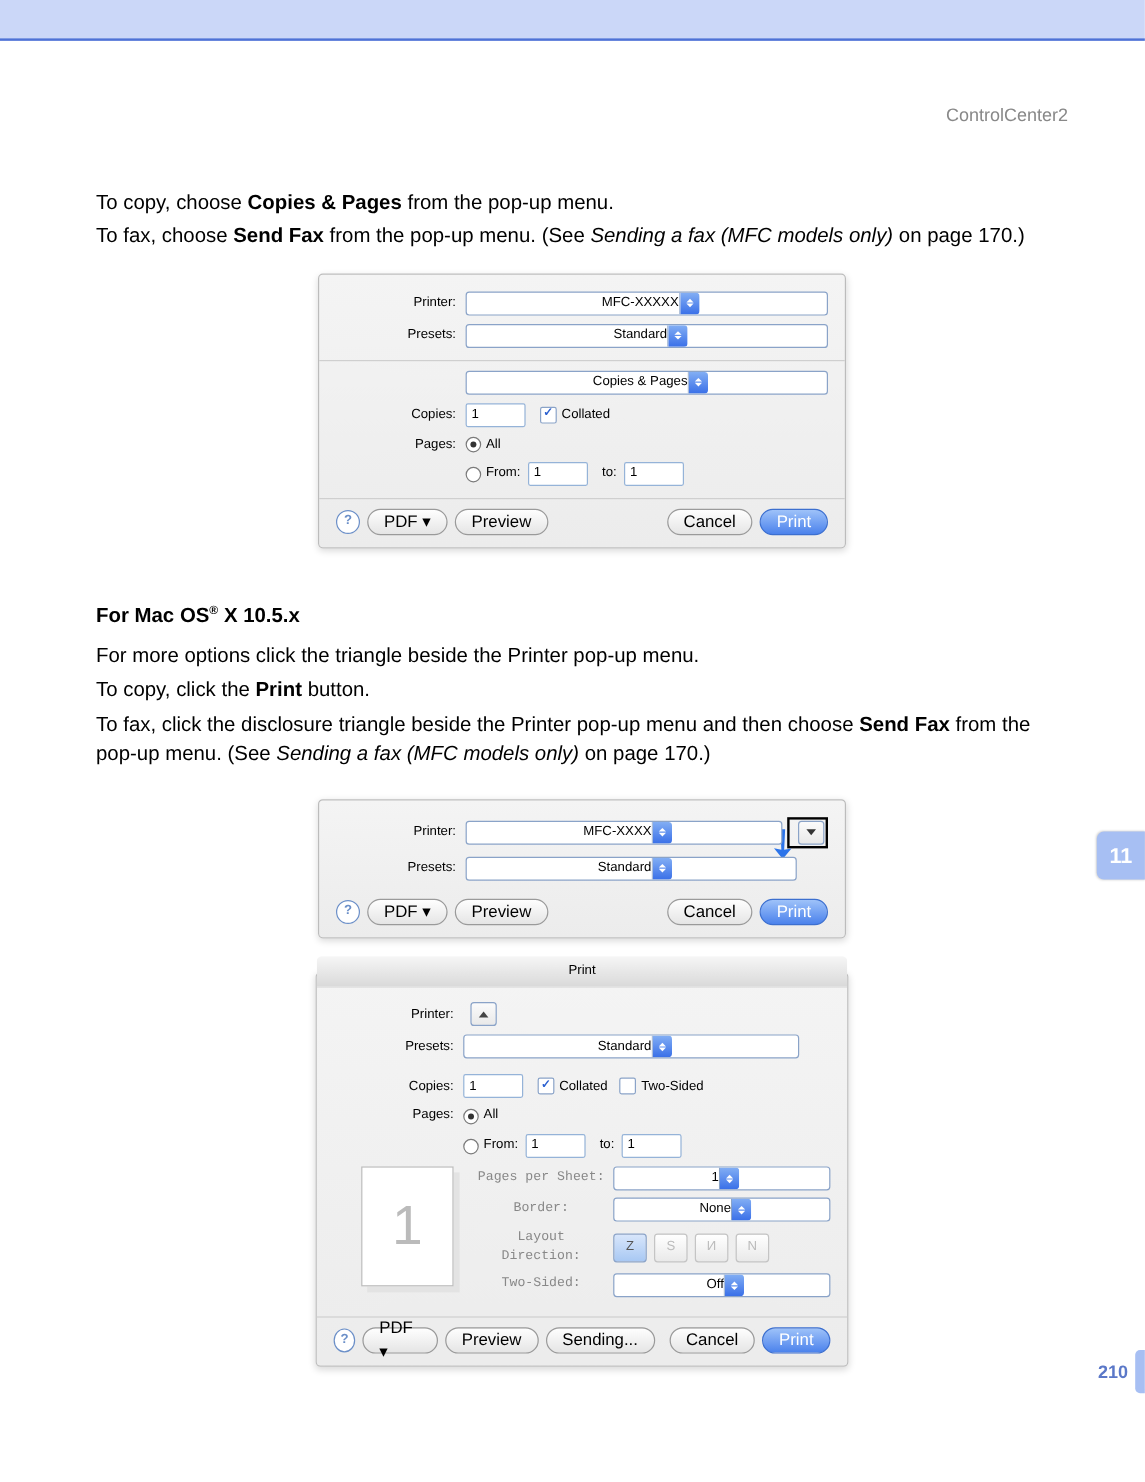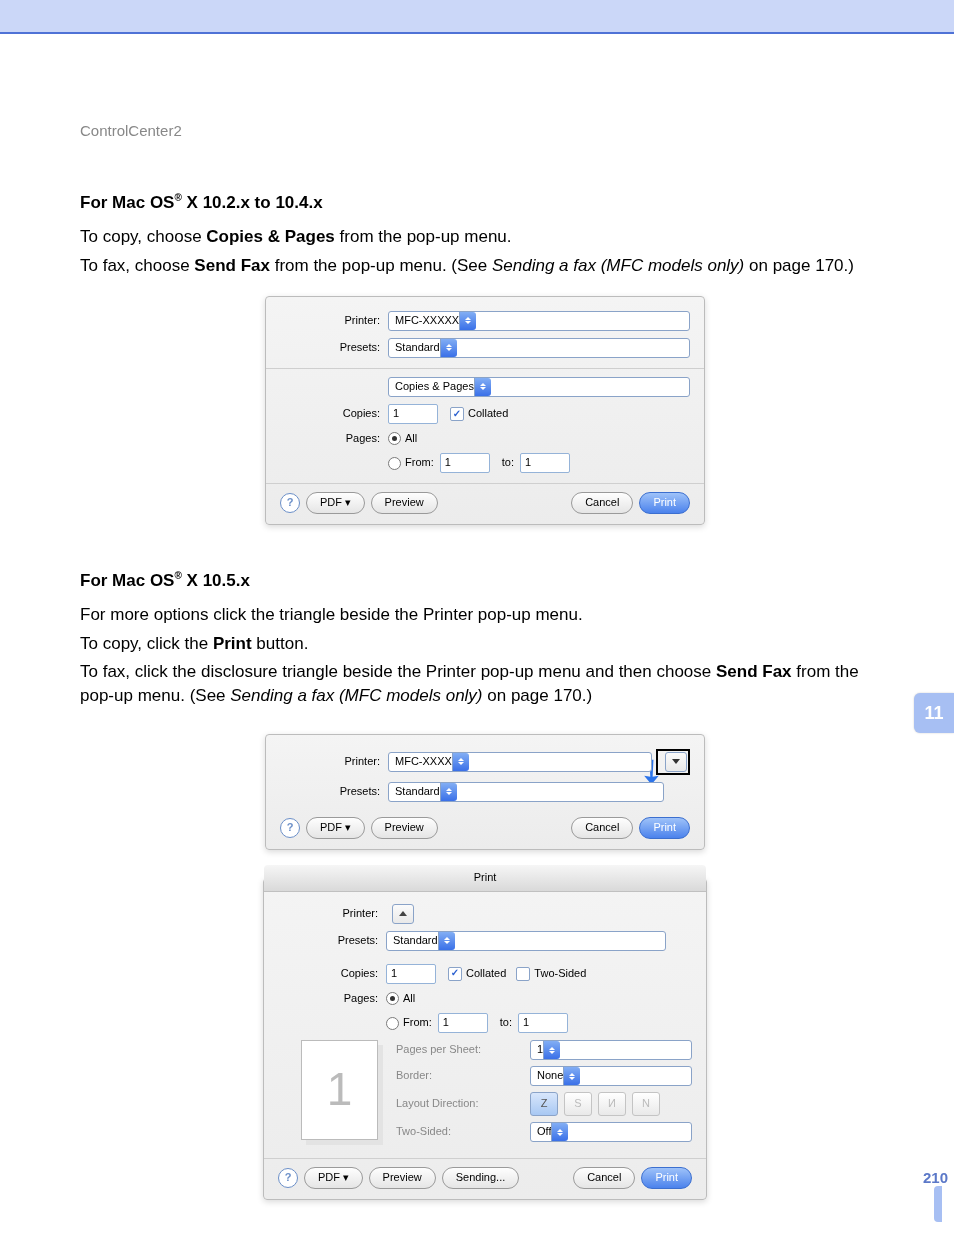--- a/index.html
+++ b/index.html
@@ -14,78 +14,78 @@
   }
   body {
     margin:0; padding:0;
     font-family: Helvetica, Arial, sans-serif;
     color:#000;
     background:#fff;
   }
   .page { width:var(--page-w); margin:0 auto; position:relative; font-size:17px; }
   .top-band { height:32px; background:var(--band); border-bottom:2px solid var(--rule); }
   .content { padding: 52px 64px 80px 80px; line-height:1.42; }
-  .header-right { text-align:left; color:#888; font-size:15px; margin-bottom:50px;margin-top:34px; }
+  .header-right { text-align:right; color:#888; font-size:15px; margin-bottom:50px; }
   h2.sub { font-size:17px; font-weight:bold; margin:0 0 10px 0; }
   sup.reg { font-size:10px; vertical-align:super; }
   .para { margin:0 0 4px 0; }
   .bold { font-weight:bold; }
   .ital { font-style:italic;margin-top:40px; }
   .block-gap { height:22px; }
 
   
   .side-tab {
     position:absolute; right:0; top:693px; width:40px; height:40px;
     background:var(--tab-blue); border-top-left-radius:6px; border-bottom-left-radius:6px;
     display:flex; align-items:center; justify-content:center;
     color:#fff; font-weight:bold; font-size:18px;
     box-shadow:0 0 2px rgba(0,0,0,.2);
   }
-  .page-num-wrap { position:absolute; right:0; bottom:58px; display:flex; align-items:center;flex-direction:column; }
+  .page-num-wrap { position:absolute; right:0; bottom:58px; display:flex; align-items:center; }
   .page-num { color:#5b78c8; font-weight:bold; font-size:15px; margin-right:6px; }
   .page-num-bar { width:8px; height:36px; background:var(--tab-blue); border-top-left-radius:4px; border-bottom-left-radius:4px; }
 
   
   .dialog {
     width:410px; margin: 18px auto 0 auto;
     background: linear-gradient(#f4f4f4, #ececec);
     border:1px solid var(--panel-border);
     border-radius:4px;
     padding:14px 14px 10px 14px;
     font-size:11px; color:#000;
     box-shadow:0 2px 6px rgba(0,0,0,.15);
     position:relative;
   }
   .dialog.tall { width:414px; }
   .title-bar { text-align:center; background:linear-gradient(#f6f6f6,#d9d9d9); border-bottom:1px solid #c0c0c0; margin:-14px -14px 12px -14px; padding:5px 0; font-size:11px; border-top-left-radius:4px; border-top-right-radius:4px; }
   .row { display:flex; align-items:center; margin-bottom:7px; }
   .lab { width:100px; text-align:right; padding-right:8px; }
   .select {
     flex:1; height:18px; background:#fff; border:1px solid var(--aqua-border);
-    border-radius:3px; display:flex; align-items:center; justify-content:flex-start;
+    border-radius:3px; display:flex; align-items:center; justify-content:center;
     padding:0 0 0 6px; font-size:11px; position:relative;
   }
   .select .arrows {
     width:16px; height:100%;
     background:linear-gradient(#82aef4,#3a70e8);
     border-left:1px solid var(--aqua-border);
     border-top-right-radius:3px; border-bottom-right-radius:3px;
     display:flex; flex-direction:column; align-items:center; justify-content:center;
   }
   .arrows::before, .arrows::after { content:""; width:0; height:0; border-left:3px solid transparent; border-right:3px solid transparent; }
   .arrows::before { border-bottom:3px solid #fff; margin-bottom:1px; }
   .arrows::after { border-top:3px solid #fff; }
   .input { height:18px; background:#fff; border:1px solid #95b3d8; border-radius:2px; padding:0 4px; display:flex; align-items:center; font-size:11px; }
   .input.small { width:40px; }
   .hr { margin:10px -14px 8px -14px; border-top:1px solid #cfcfcf; }
   .foot { display:flex; align-items:center; gap:6px; }
   .foot .spacer { flex:1; }
   .btn-round {
     height:20px; padding:0 13px; border:1px solid #9a9a9a; border-radius:12px;
-    background:linear-gradient(#fefefe,#e5e5e5); font-size:11px;
+    background:linear-gradient(#fefefe,#e5e5e5); font-size:14px;
     display:inline-flex; align-items:center; justify-content:center;
   }
   .btn-round.primary { background:linear-gradient(#9ec2f9,#4b82ec); border-color:#3c6fcf; color:#fff; }
   .help { width:18px; height:18px; border-radius:50%; border:1px solid #6b8fc8; color:#6b8fc8; display:inline-flex; align-items:center; justify-content:center; font-weight:bold; font-size:11px; background:#fff; }
   .check { width:12px; height:12px; border:1px solid #8aa3c8; border-radius:2px; display:inline-flex; align-items:center; justify-content:center; margin-right:4px; background:#fff; }
   .check.on::after { content:"✓"; color:#2b60d0; font-size:10px; font-weight:bold; }
   .radio { width:11px; height:11px; border-radius:50%; border:1px solid #7a7a7a; display:inline-flex; align-items:center; justify-content:center; margin-right:4px; background:#fff; }
   .radio.on::after { content:""; width:5px; height:5px; border-radius:50%; background:#333; }
   .disclosure {
     width:20px; height:18px; border:1px solid var(--aqua-border); border-radius:3px;
@@ -94,43 +94,40 @@
   }
   .tri-down { width:0;height:0;border-left:4px solid transparent;border-right:4px solid transparent;border-top:5px solid #444; }
   .tri-up { width:0;height:0;border-left:4px solid transparent;border-right:4px solid transparent;border-bottom:5px solid #444; }
   .highlight-box { border:2px solid #000; padding:1px; margin-left:4px; display:inline-flex; }
   .arrow-callout { position:absolute; left:372px; top:12px; font-size:34px; color:#2c74ea; transform:rotate(45deg); }
 
   .preview-thumb {
     width:75px; height:98px; border:1px solid #bbb; background:#fff; display:flex; align-items:center; justify-content:center; font-size:46px; color:#bbb; box-shadow:5px 5px 0 #e3e3e3;
   }
   .sub-row { display:flex; align-items:center; margin-bottom:6px; }
-  .sub-lab { width:110px; text-align:left; padding-right:24px; color:#888; }
+  .sub-lab { width:110px; text-align:center; padding-right:5px; color:#888;font-family:Liberation Mono, monospace; }
   .layout-btn { width:26px; height:22px; border:1px solid #c4c4c4; background:linear-gradient(#fff,#e9e9e9); border-radius:3px; display:inline-flex; align-items:center; justify-content:center; font-size:11px; color:#bbb; }
   .layout-btn.on { background:linear-gradient(#d8e6fb,#a8c8f3); color:#555; border-color:#8aa3c8; }
 
   .disclose-down-btn .tri-down { border-top-color:#333; }
 </style>
 </head>
 <body>
 
 <div class="page">
   <div class="top-band"></div>
   <div class="side-tab">11</div>
   <div class="page-num-wrap">
     <span class="page-num">210</span>
     <div class="page-num-bar"></div>
   </div>
 
   <div class="content">
     <div class="header-right">ControlCenter2</div>
 
-    <h2 class="sub">
-      <span>For Mac OS</span><sup class="reg">®</sup><span> X 10.2.x to 10.4.x</span>
-    </h2>
     <p class="para">
       <span>To copy, choose </span><span class="bold">Copies &amp; Pages</span><span> from the pop-up menu.</span>
     </p>
     <p class="para">
       <span>To fax, choose </span><span class="bold">Send Fax</span><span> from the pop-up menu. (See </span><span class="ital">Sending a fax (MFC models only)</span><span> on page 170.)</span>
     </p>
 
     <div class="dialog">
       <div class="row">
         <div class="lab">Printer:</div>

